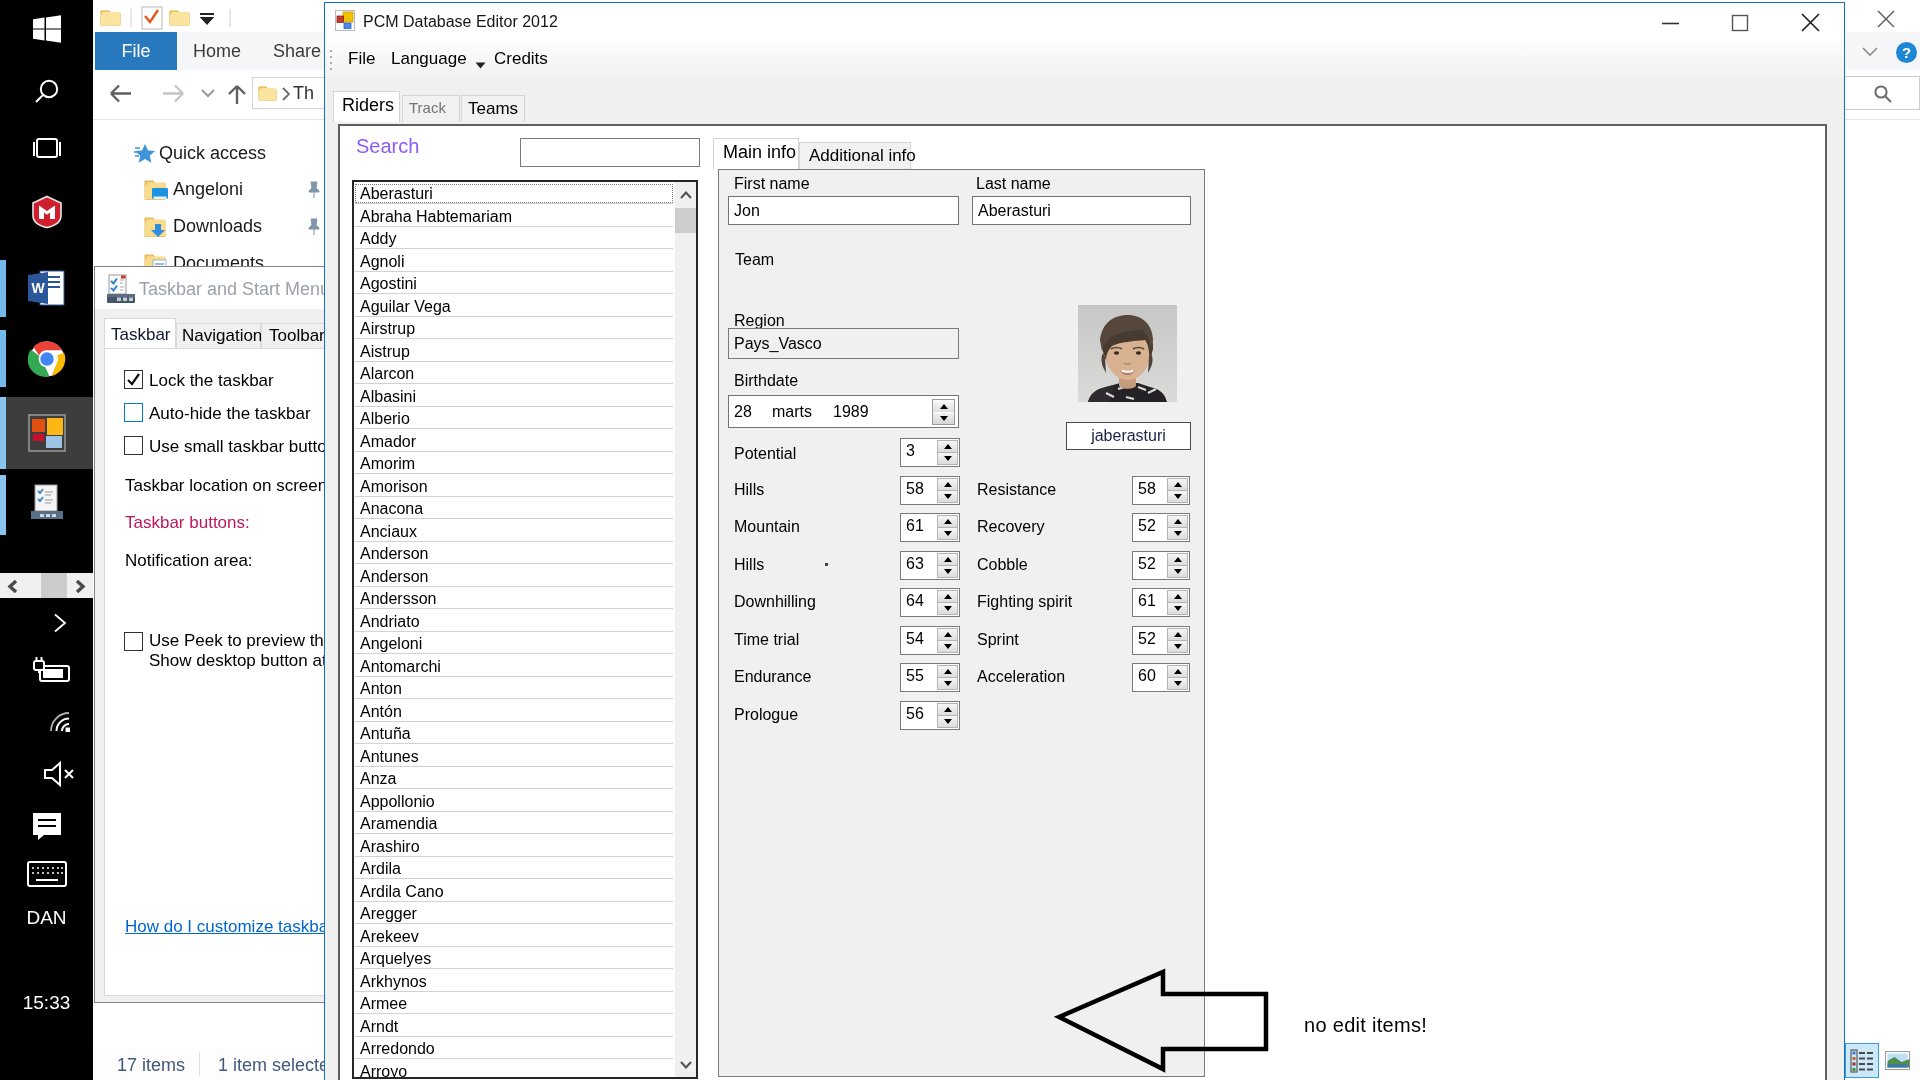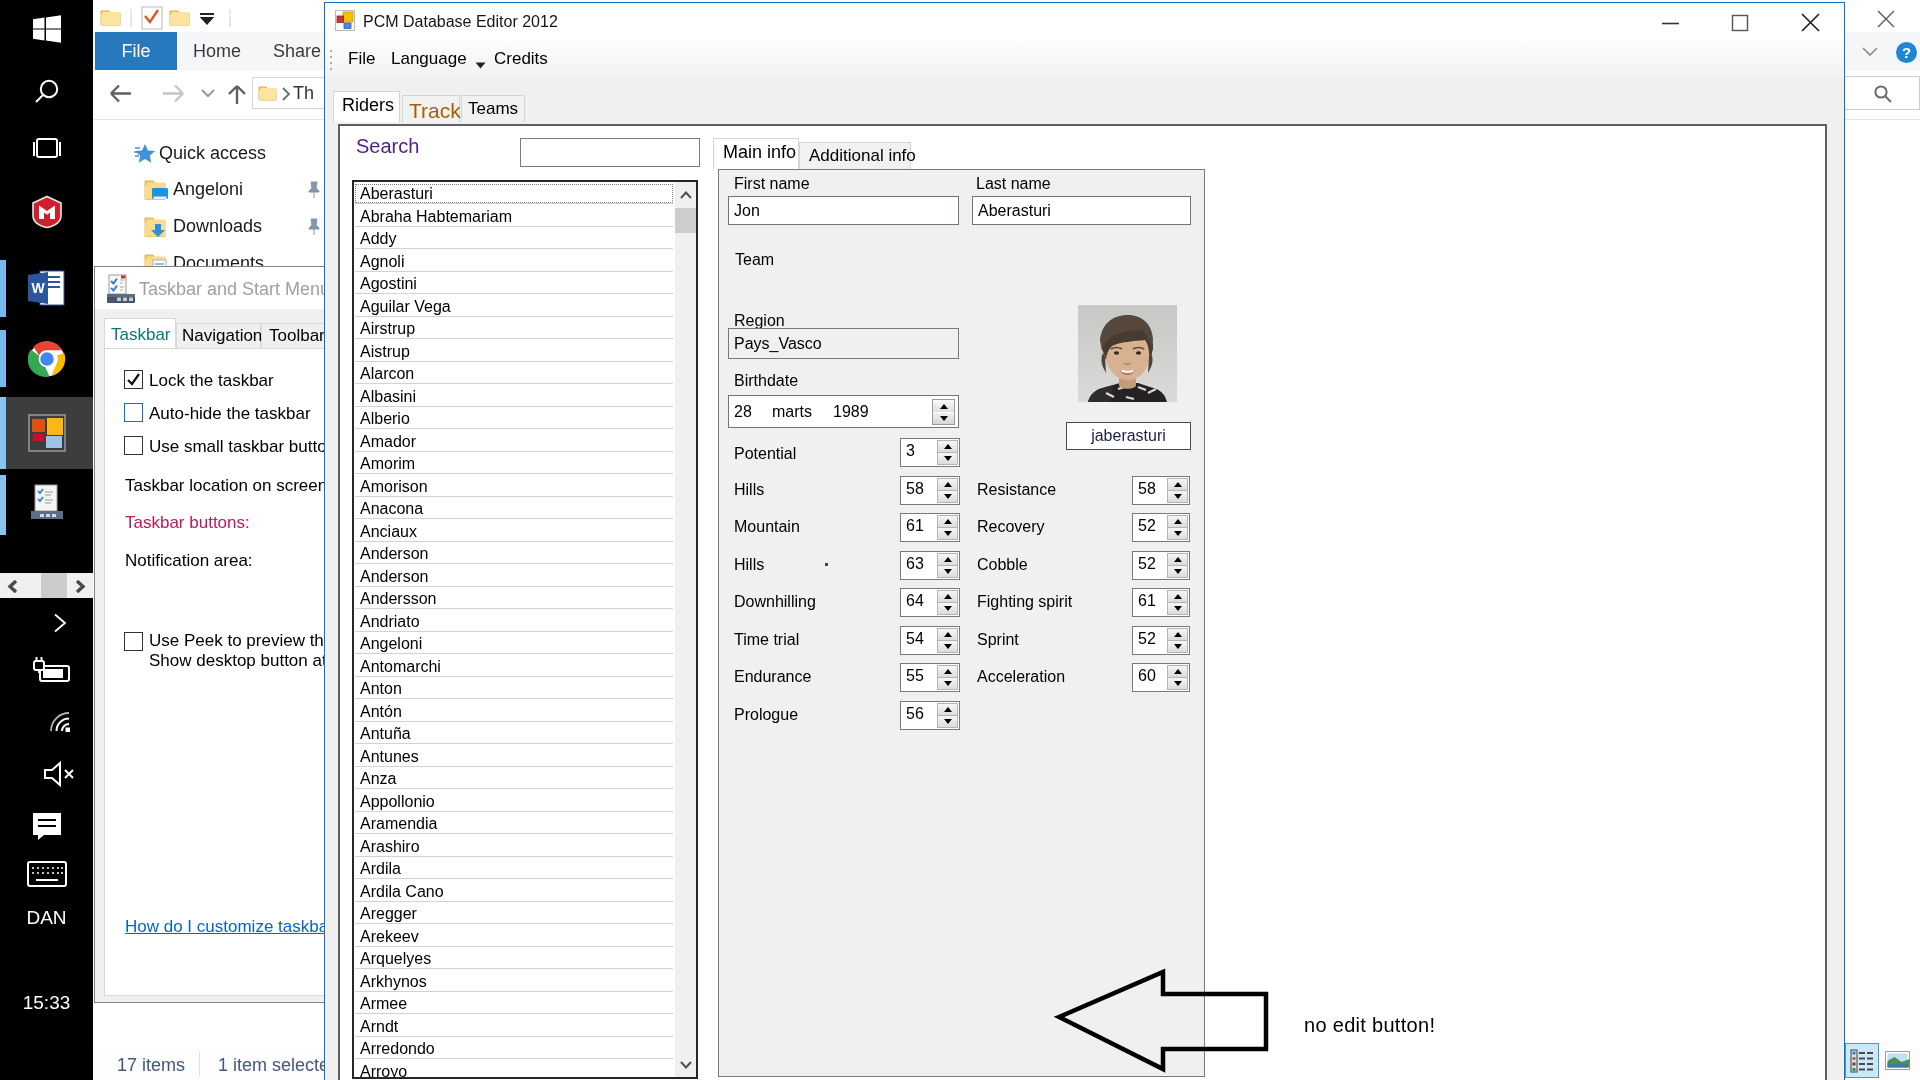--- a/index.html
+++ b/index.html
@@ -283,21 +283,21 @@
     <path d="M14 6 h4 M14 9 h3 M14 13 h4 M14 16 h3" stroke="#aaa" stroke-width="1.2"></path>
     <rect x="1" y="20" width="28" height="9" rx="1" fill="#46566a"></rect>
     <rect x="1" y="20" width="28" height="3" fill="#5b6b80"></rect>
     <rect x="11" y="23.5" width="4" height="3.5" fill="#c4cdd6"></rect>
       <rect x="17" y="23.5" width="4" height="3.5" fill="#c4cdd6"></rect>
       <rect x="23" y="23.5" width="4" height="3.5" fill="#c4cdd6"></rect>
   </svg>
   <div class="abs" style="left:44px;top:12px;font-size:18px;color:#99a2ac;white-space:nowrap">Taskbar and Start Menu </div>
 
   <div class="abs" style="left:9px;top:51px;width:72px;height:30px;background:#fff;border:1px solid #d9d9d9;border-bottom:none;z-index:3"></div>
-  <div class="abs" style="left:16px;top:58px;font-size:17px;color:#0f766e;z-index:4">Taskbar</div>
+  <div class="abs" style="left:16px;top:58px;font-size:17px;color:#0f172a;z-index:4">Taskbar</div>
   <div class="abs" style="left:81px;top:56px;width:85px;height:25px;background:#f0f0f0;border:1px solid #d9d9d9;border-bottom:none"></div>
   <div class="abs" style="left:87px;top:59px;font-size:17px;color:#000">Navigation</div>
   <div class="abs" style="left:166px;top:56px;width:66px;height:25px;background:#f0f0f0;border:1px solid #d9d9d9;border-bottom:none"></div>
   <div class="abs" style="left:174px;top:59px;font-size:17px;color:#000">Toolbars</div>
 
   <div class="abs" style="left:9px;top:81px;width:222px;height:648px;background:#fff;border:1px solid #d9d9d9;border-right:none"></div>
 
   <div class="abs" style="left:29px;top:103px;width:19px;height:19px;background:#fff;border:1.5px solid #333"></div>
   <svg class="abs" style="left:32px;top:106px" width="14" height="13" viewBox="0 0 14 13">
       <path d="M1 7 l4 4 7-10" fill="none" stroke="#111" stroke-width="2.2"></path>
@@ -338,29 +338,29 @@
       <circle cx="3" cy="20" r="1.1" fill="#9a9a9a"></circle>
   </svg>
   <div class="abs" style="left:23px;top:46px;font-size:17px;color:#000">File</div>
   <div class="abs" style="left:66px;top:46px;font-size:17px;color:#000">Language</div>
   <svg class="abs" style="left:150px;top:59px" width="11" height="7" viewBox="0 0 11 7">
       <path d="M0.5 0.5 h10 l-5 6 Z" fill="#222"></path>
     </svg>
   <div class="abs" style="left:169px;top:46px;font-size:17px;color:#000">Credits</div>
 
   <div class="abs" style="left:77px;top:92px;width:58px;height:27px;background:#f1f1f1;border:1px solid #d5d5d5;border-bottom:none"></div>
-  <div class="abs" style="left:84px;top:96px;font-size:21px;color:#a16207">Track</div>
+  <div class="abs" style="left:84px;top:96px;font-size:15px;color:#737373">Track</div>
   <div class="abs" style="left:136px;top:92px;width:64px;height:27px;background:#f1f1f1;border:1px solid #d5d5d5;border-bottom:none"></div>
   <div class="abs" style="left:143px;top:96px;font-size:17px;color:#000">Teams</div>
   <div class="abs" style="left:8px;top:88px;width:67px;height:31px;background:#fff;border:1px solid #d5d5d5;border-bottom:none;z-index:2"></div>
   <div class="abs" style="left:17px;top:92px;font-size:18px;color:#000;z-index:3">Riders</div>
 
   <div class="abs" style="left:13px;top:121px;width:1489px;height:957px;background:#fff;border:2px solid #5f5f5f;border-bottom:none"></div>
 
-  <div class="abs" style="left:31px;top:132px;font-size:20px;color:#4c1d95">Search</div>
+  <div class="abs" style="left:31px;top:132px;font-size:20px;color:#8b5cf6">Search</div>
   <div class="abs" style="left:195px;top:135px;width:180px;height:29px;background:#fff;border:1px solid #7a7a7a"></div>
 
   <div class="abs" id="list" style="left:27px;top:177px;width:346px;height:899px;background:#fff;border:2px solid #262626;overflow:hidden">
     <div id="rows">
         <div class="row" style="top:0px">Aberasturi</div>
         <div class="row" style="top:22.5px">Abraha Habtemariam</div>
         <div class="row" style="top:45px">Addy</div>
         <div class="row" style="top:67.5px">Agnoli</div>
         <div class="row" style="top:90px">Agostini</div>
         <div class="row" style="top:112.5px">Aguilar Vega</div>
@@ -608,13 +608,13 @@
         <div class="sbtn dn" style="height:13px">
           <div class="tri-dn" style="border-left-width:4px;border-right-width:4px;border-top-width:5px"></div>
         </div>
       </div>
     </div>
   <div class="abs" style="left:500px;top:560px;width:3px;height:3px;background:#444"></div>
 </div>
 <svg class="abs" id="annot" width="1920" height="1080" style="left:0;top:0;z-index:60;pointer-events:none">
   <polygon points="1059,1017 1163,972 1163,994 1266,994 1266,1049 1163,1049 1163,1069" fill="none" stroke="#000" stroke-width="4.5" stroke-linejoin="miter"></polygon>
 </svg>
-<div class="abs" style="left:1304px;top:1014px;font-size:20px;color:#000;z-index:61;letter-spacing:.3px">no edit button!</div>
+<div class="abs" style="left:1304px;top:1014px;font-size:20px;color:#000;z-index:61;letter-spacing:.3px">no edit items!</div>
 
 </body></html>

